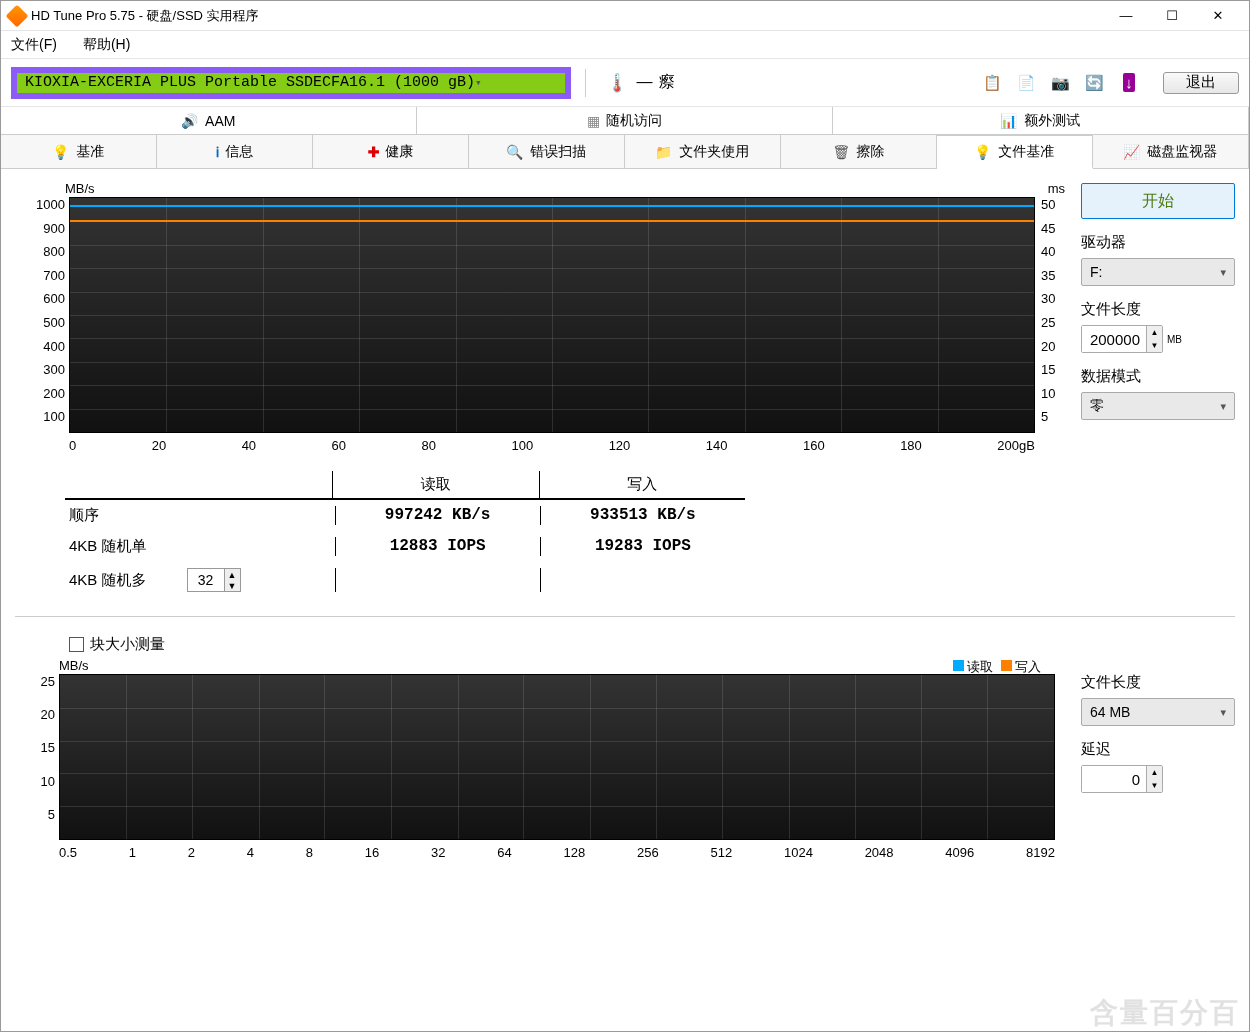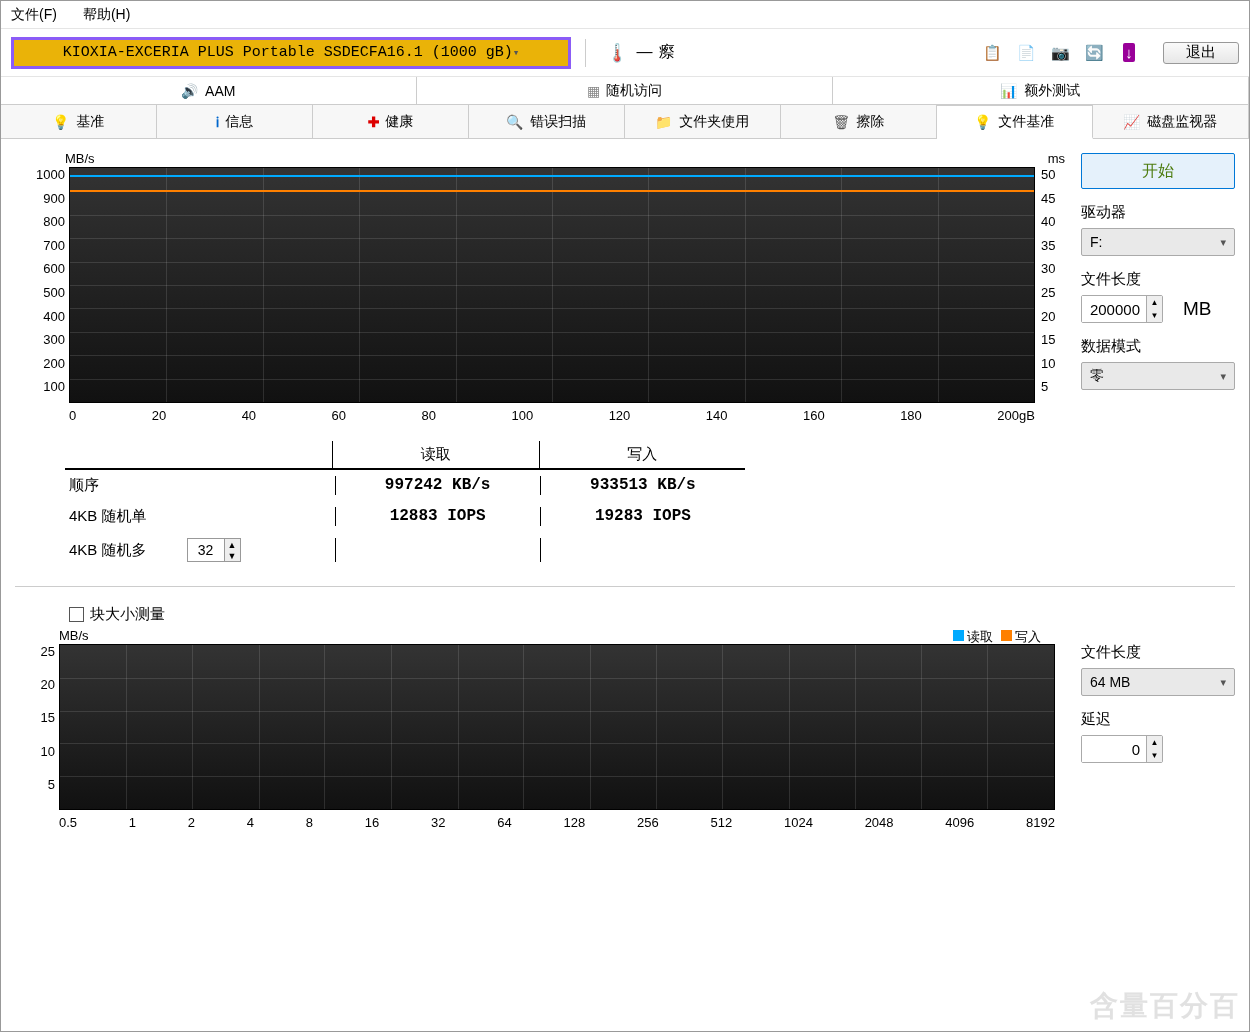--- a/index.html
+++ b/index.html
@@ -40,28 +40,28 @@
   display: flex;
   align-items: center;
   padding: 4px 10px;
   gap: 10px;
   border-bottom: 1px solid #e5e5e5;
   font-size: 15px;
 }
 .device-select {
   flex: 0 0 560px;
   height: 32px;
-  border: 3px solid #8b5cf6;
-  background: #eab308;
+  border: 6px solid #8b5cf6;
+  background: #84cc16;
   display: flex;
   align-items: center;
   padding: 0 8px;
   font-family: "Courier New", monospace;
   font-size: 15px;
-  justify-content: center;
+  justify-content: flex-start;
 }
 .chev { font-size: 11px; color: #555; }
 .tool-sep { width: 1px; height: 28px; background: #ccc; margin: 0 4px; }
 .temp-area { display:flex; align-items:center; gap:8px; font-size:16px; padding-left:6px;}
 .thermo { font-size:18px; }
 .dashes { font-size:16px; letter-spacing:1px; }
 .tool-btn { width:28px; height:28px; display:flex; align-items:center; justify-content:center; border:1px solid transparent; }
 .tool-group { margin-left:auto; display:flex; gap:6px; align-items:center; }
 .exit-btn {
   margin-left: 14px;
@@ -161,22 +161,22 @@
 .combo {
   height:28px;border:1px solid #aaa;background:#e9e9e9;
   display:flex;align-items:center;justify-content:space-between;padding:0 8px;font-size:14px;border-radius:2px;
 }
 .spinner {
   display:flex;align-items:center;border:1px solid #aaa;height:28px;background:#fff;border-radius:2px;
 }
 .spinner input{border:none;width:64px;text-align:right;padding:0 6px;font-size:15px;height:26px;}
 .spinner .sp{display:flex;flex-direction:column;}
 .spinner .sp>div{width:16px;height:13px;font-size:8px;display:flex;align-items:center;justify-content:center;background:#eee;border-left:1px solid #aaa;}
-.mb-unit { font-size:19px; margin-left:20px;}
-.watermark{position:absolute;bottom:7px;right:10px;font-size:28px;color:rgba(200,200,200,0.55);font-weight:bold;letter-spacing:2px;pointer-events:none;}
+.mb-unit { font-size:10px; margin-left:4px;}
+.watermark{position:absolute;bottom:0;right:10px;font-size:28px;color:rgba(200,200,200,0.55);font-weight:bold;letter-spacing:2px;pointer-events:none;}
 
 .ico-speaker{color:#f90;}
 .ico-info{color:#06c;font-weight:bold;}
 .ico-plus{color:#d00;font-weight:bold;}
 .ico-search{color:#070;}
 .ico-folder{color:#e8b000;}
 .ico-trash{color:#555;}
 .ico-bulb{color:#909;}
 .ico-chart{color:#080;}
 .ico-grid{color:#888;}
@@ -184,20 +184,29 @@
 .ico-paste{color:#070;}
 .ico-cam{color:#555;}
 .ico-refresh{color:#c90;}
 .ico-down{background:#909;color:#fff;padding:1px 2px;border-radius:2px;}
 </style>
 </head>
 <body>
 
 <div class="window">
 
+  <div class="titlebar">
+    <span class="app-icon"></span>
+    <span class="title">HD Tune Pro 5.75 - 硬盘/SSD 实用程序</span>
+    <div class="winbtns">
+      <div class="winbtn">—</div>
+      <div class="winbtn">☐</div>
+      <div class="winbtn">✕</div>
+    </div>
+  </div>
 
   <div class="menubar">
     <div>文件(F)</div>
     <div>帮助(H)</div>
   </div>
 
   <div class="toolbar">
     <div class="device-select">
       <span>KIOXIA-EXCERIA PLUS Portable SSDECFA16.1 (1000 gB)</span>
       <span class="chev">▾</span>

